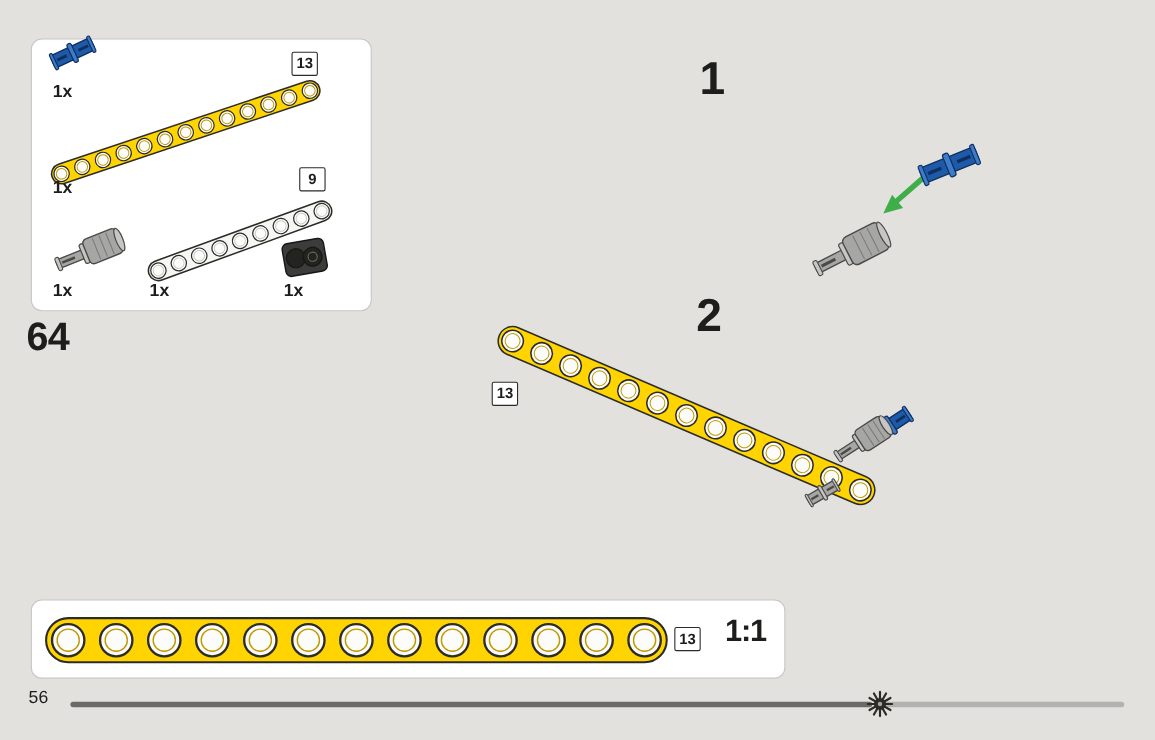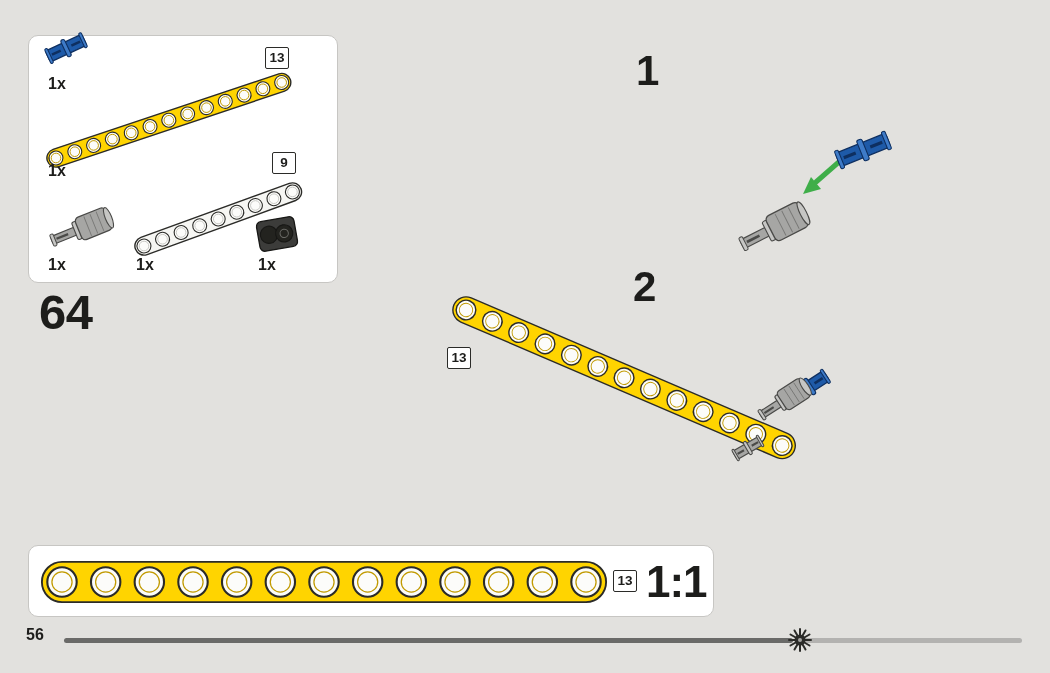--- a/index.html
+++ b/index.html
@@ -125,21 +125,21 @@
       <svg xmlns="http://www.w3.org/2000/svg" width="40" height="32" viewBox="0 0 40 32" style="overflow:visible">
         <rect x="1" y="1" width="38" height="30" rx="5" fill="#3C3C3A" stroke="#171715" stroke-width="1.3"></rect>
         <circle cx="12" cy="15.36" r="8.64" fill="#23231F" stroke="#171715" stroke-width="1.1"></circle>
         <circle cx="27.200000000000003" cy="16.64" r="8.64" fill="#23231F" stroke="#171715" stroke-width="1.1"></circle>
         <circle cx="27.200000000000003" cy="16.64" r="4.16" fill="none" stroke="#6a6a66" stroke-width="1"></circle>
       </svg>
     </div>
   <div class="count" style="left:229px;top:221px">1x</div>
 </div>
 
-<div class="num" style="left:39px;top:288px;font-size:49px">64</div>
+<div class="num" style="left:24px;top:288px;font-size:36px">64</div>
 
 <div class="num" style="left:636px;top:50px;font-size:42px">1</div>
 
 <div class="part" style="left:741px;top:230px;transform:rotate(-27deg);transform-origin:0 50%">
     <svg xmlns="http://www.w3.org/2000/svg" width="74" height="30" viewBox="0 0 74 30" style="overflow:visible">
       <rect x="1" y="10.200000000000001" width="29.6" height="9.6" rx="2.5" fill="#A6A6A4" stroke="#4A4A48" stroke-width="1.2"></rect>
       <rect x="0.8" y="7.800000000000001" width="4.07" height="14.399999999999999" rx="1.5" fill="#C6C6C4" stroke="#4A4A48" stroke-width="1"></rect>
       <line x1="6.66" y1="15" x2="20.720000000000002" y2="15" stroke="#4A4A48" stroke-width="2.6999999999999997"></line>
       <rect x="28.860000000000003" y="4.2" width="5.180000000000001" height="21.599999999999998" rx="2" fill="#C6C6C4" stroke="#4A4A48" stroke-width="1.1"></rect>
       <rect x="33.300000000000004" y="1.2" width="36.699999999999996" height="27.6" rx="4.8" fill="#A6A6A4" stroke="#4A4A48" stroke-width="1.3"></rect>
@@ -264,24 +264,24 @@
         <circle cx="414" cy="21" r="10.08" fill="none" stroke="#C19A00" stroke-width="1.26"></circle>
         <circle cx="457.66666666666663" cy="21" r="14.7" fill="#FCFCFA" stroke="#2B2B28" stroke-width="2.1"></circle>
         <circle cx="457.66666666666663" cy="21" r="10.08" fill="none" stroke="#C19A00" stroke-width="1.26"></circle>
         <circle cx="501.3333333333333" cy="21" r="14.7" fill="#FCFCFA" stroke="#2B2B28" stroke-width="2.1"></circle>
         <circle cx="501.3333333333333" cy="21" r="10.08" fill="none" stroke="#C19A00" stroke-width="1.26"></circle>
         <circle cx="545" cy="21" r="14.7" fill="#FCFCFA" stroke="#2B2B28" stroke-width="2.1"></circle>
         <circle cx="545" cy="21" r="10.08" fill="none" stroke="#C19A00" stroke-width="1.26"></circle>
       </svg>
     </div>
   <div class="badge" style="left:584px;top:24px">13</div>
-  <div class="num" style="left:617px;top:14px;font-size:44px;letter-spacing:-1px">1:1</div>
+  <div class="num" style="left:630px;top:14px;font-size:28px;letter-spacing:-1px">1:1</div>
 </div>
 
-<div class="abs" style="left:26px;top:626px;font-size:16px;font-weight:700">56</div>
+<div class="abs" style="left:26px;top:626px;font-size:16px;font-weight:400">56</div>
 
 <div class="bar" style="left:64px;top:638px;width:729px;background:var(--bar-done,#6A6A68)"></div>
 <div class="bar" style="left:795px;top:638px;width:227px;background:var(--bar-rest,#B3B2B0)"></div>
 
 <svg class="abs" width="28" height="28" viewBox="0 0 28 28" style="left:786px;top:626px">
   <g stroke="#2b2b28" stroke-width="2" stroke-linecap="round">
     <line x1="14" y1="3" x2="14" y2="25"></line>
     <line x1="14" y1="3" x2="14" y2="25" transform="rotate(30 14 14)"></line>
     <line x1="14" y1="3" x2="14" y2="25" transform="rotate(60 14 14)"></line>
     <line x1="14" y1="3" x2="14" y2="25" transform="rotate(90 14 14)"></line>

